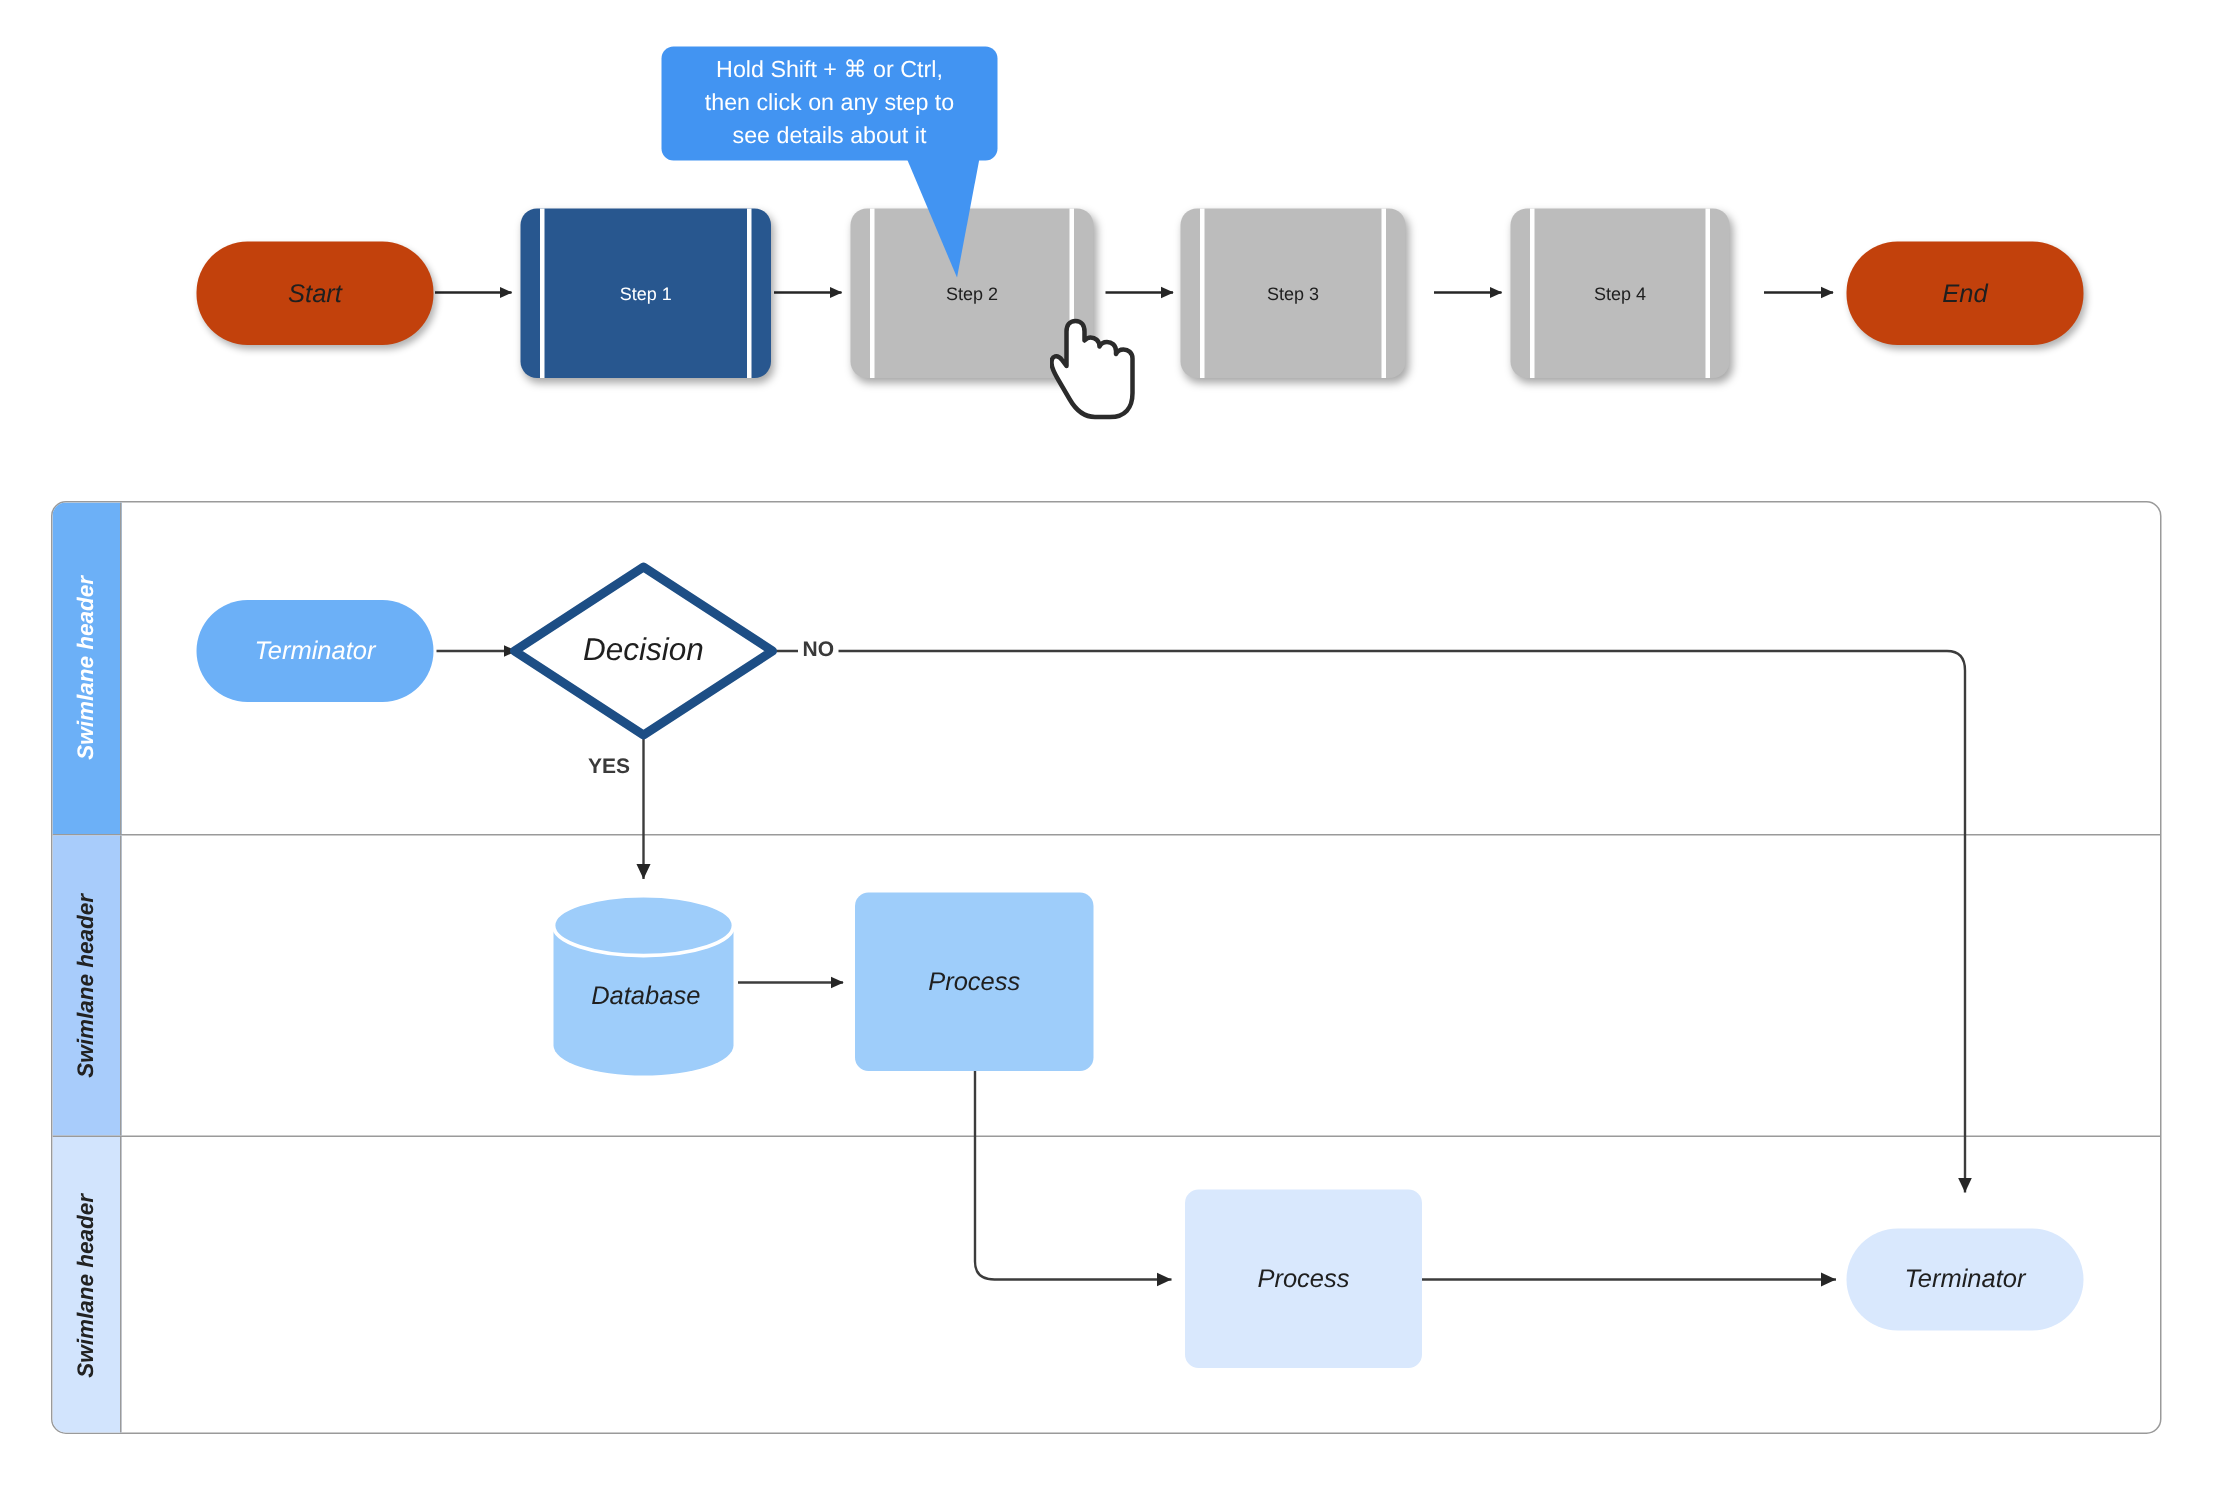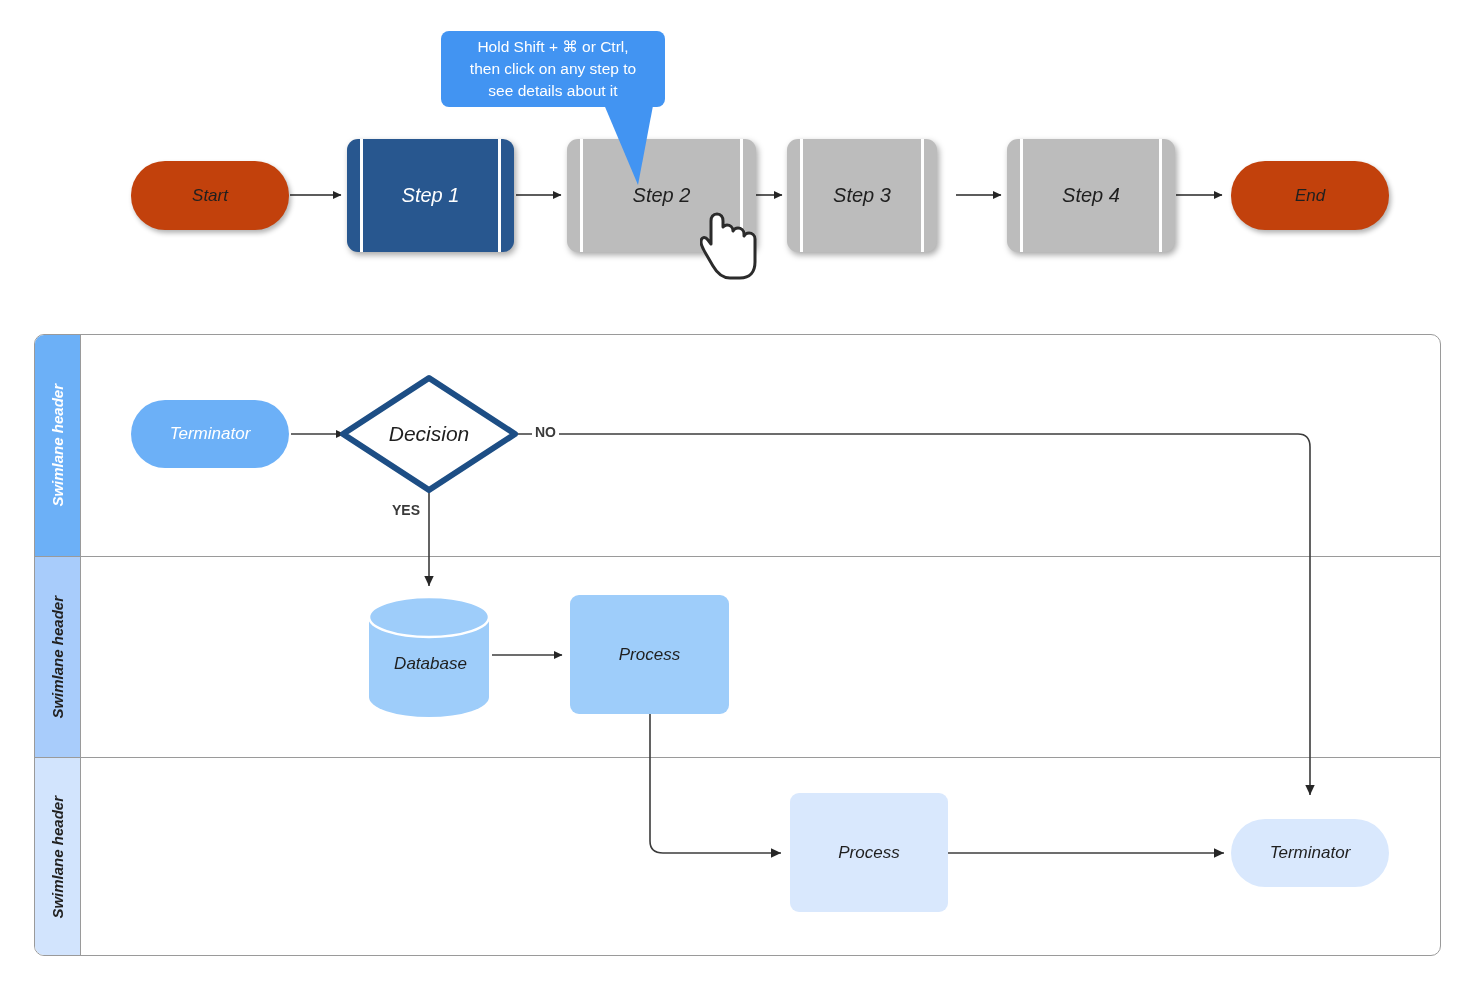--- a/index.html
+++ b/index.html
@@ -13,21 +13,21 @@
         text-align:center;box-sizing:border-box;}
 
   
   .pill-gray{background:#c2410c;border-radius:34px;
              box-shadow:2px 3px 5px rgba(0,0,0,.30);}
   .pill-gray .lbl{font-style:italic;font-size:17px;color:#1f1f1f;}
 
   .stepbox{background:#bcbcbc;border-radius:11px;
            box-shadow:2px 3px 6px rgba(0,0,0,.35);}
   .stepbox.sel{background:#28578f;}
-  .stepbox .lbl{font-style:italic;font-size:20px;color:#1f1f1f;position:relative;z-index:3;}
+  .stepbox .lbl{font-size:12px;color:#1f1f1f;position:relative;z-index:3;}
   .stepbox.sel .lbl{color:#ffffff;}
   .stepbox .bar{position:absolute;top:0;bottom:0;width:3px;background:#ffffff;z-index:2;}
   .stepbox .bar.l{left:13px;}
   .stepbox .bar.r{right:13px;}
 
   
   .tooltip{position:absolute;background:#4294f2;border-radius:8px;
            color:#ffffff;font-size:15.5px;line-height:1.42;text-align:center;
            padding:5px 14px;box-sizing:border-box;z-index:30;}
   .tip-tail{position:absolute;z-index:29;}
@@ -90,33 +90,33 @@
   <div class="node pill-gray" style="left:131px;top:161px;width:158px;height:69px;">
     <span class="lbl">Start</span>
   </div>
 
   <div class="node stepbox sel" style="left:347px;top:139px;width:167px;height:113px;">
     <span class="bar l"></span>
     <span class="bar r"></span>
     <span class="lbl">Step 1</span>
   </div>
 
-  <div class="node stepbox" style="left:567px;top:139px;width:189px;height:113px;">
+  <div class="node stepbox" style="left:567px;top:139px;width:162px;height:113px;">
     <span class="bar l"></span>
     <span class="bar r"></span>
     <span class="lbl">Step 2</span>
   </div>
 
   <div class="node stepbox" style="left:787px;top:139px;width:150px;height:113px;">
     <span class="bar l"></span>
     <span class="bar r"></span>
     <span class="lbl">Step 3</span>
   </div>
 
-  <div class="node stepbox" style="left:1007px;top:139px;width:168px;height:113px;">
+  <div class="node stepbox" style="left:1007px;top:139px;width:146px;height:113px;">
     <span class="bar l"></span>
     <span class="bar r"></span>
     <span class="lbl">Step 4</span>
   </div>
 
   <div class="node pill-gray" style="left:1231px;top:161px;width:158px;height:69px;">
     <span class="lbl">End</span>
   </div>
 
   <svg class="tip-tail" width="260" height="120" style="left:560px;top:95px;">

